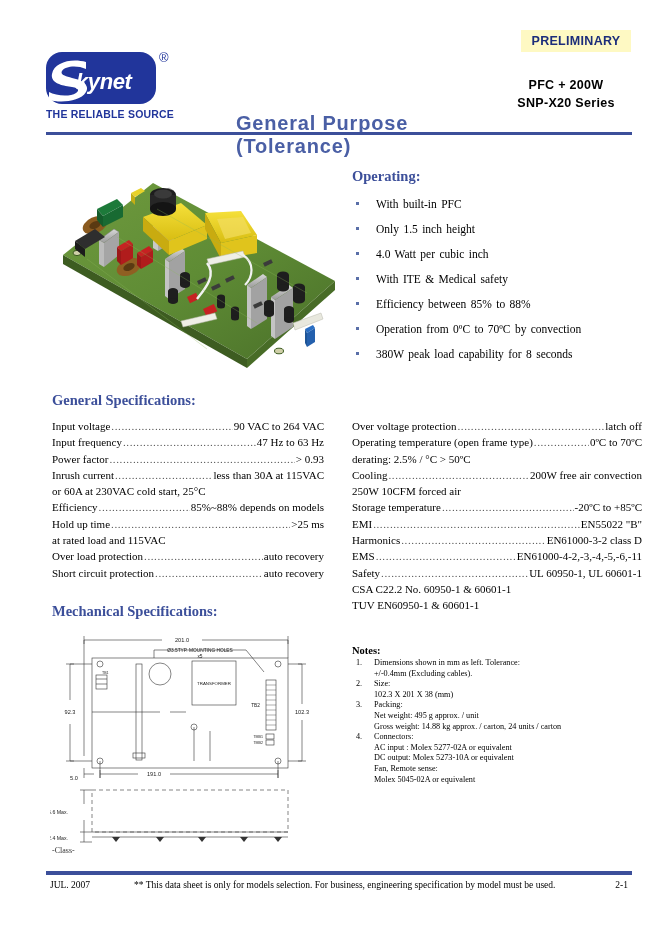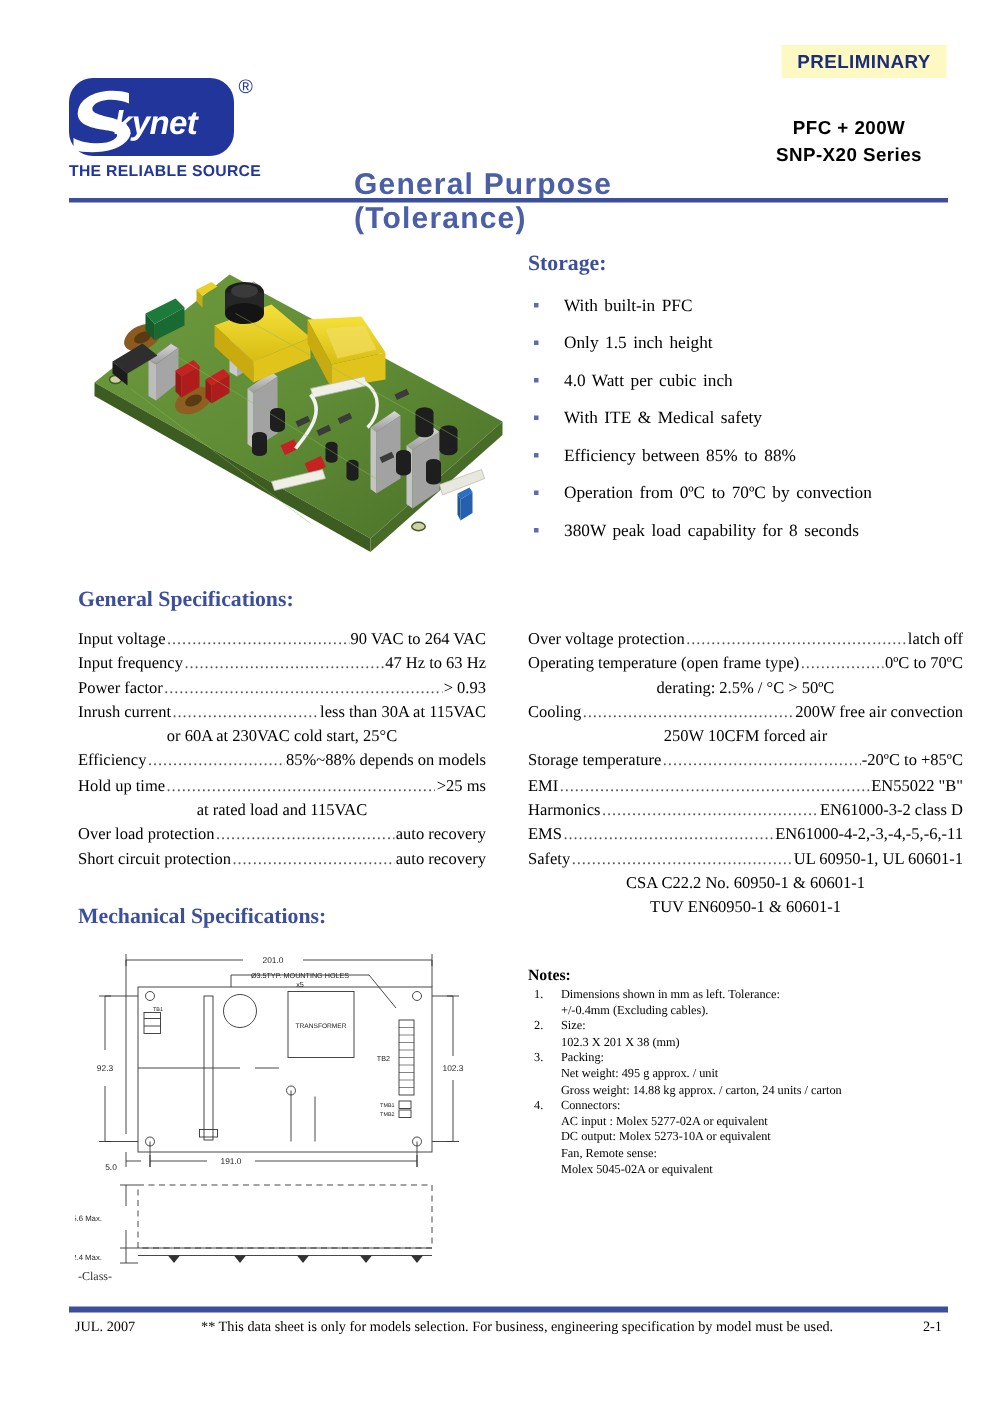--- a/index.html
+++ b/index.html
@@ -197,21 +197,21 @@
     white-space: nowrap;
     font-size: 11px;
     letter-spacing: 0.6px;
     color: #555;
     margin: 0 1px;
   }
   .spec-value { flex: 0 0 auto; }
   .spec-cont {
     font-size: 11px;
     line-height: 16.3px;
-    text-align: center;
+    text-align: left;
     white-space: nowrap;
   }
 
   
   #mechspec-heading {
     position: absolute;
     left: 52px;
     top: 603px;
   }
   #mech-drawing {
@@ -472,21 +472,21 @@
 
     <g stroke="#8db85a" stroke-width="0.6" opacity="0.5" fill="none">
       <path d="M30 96 L150 186"></path>
       <path d="M60 74 L200 160"></path>
       <path d="M100 46 L250 130"></path>
     </g>
   </svg>
 </div>
 
 <div id="features">
-  <div class="section-heading">Storage:</div>
+  <div class="section-heading">Operating:</div>
   <ul id="features-list">
     <li><span class="bullet"></span><span>With built-in PFC</span></li>
     <li><span class="bullet"></span><span>Only 1.5 inch height</span></li>
     <li><span class="bullet"></span><span>4.0 Watt per cubic inch</span></li>
     <li><span class="bullet"></span><span>With ITE &amp; Medical safety</span></li>
     <li><span class="bullet"></span><span>Efficiency between 85% to 88%</span></li>
     <li><span class="bullet"></span><span>Operation from 0ºC to 70ºC by convection</span></li>
     <li><span class="bullet"></span><span>380W peak load capability for 8 seconds</span></li>
   </ul>
 </div>

